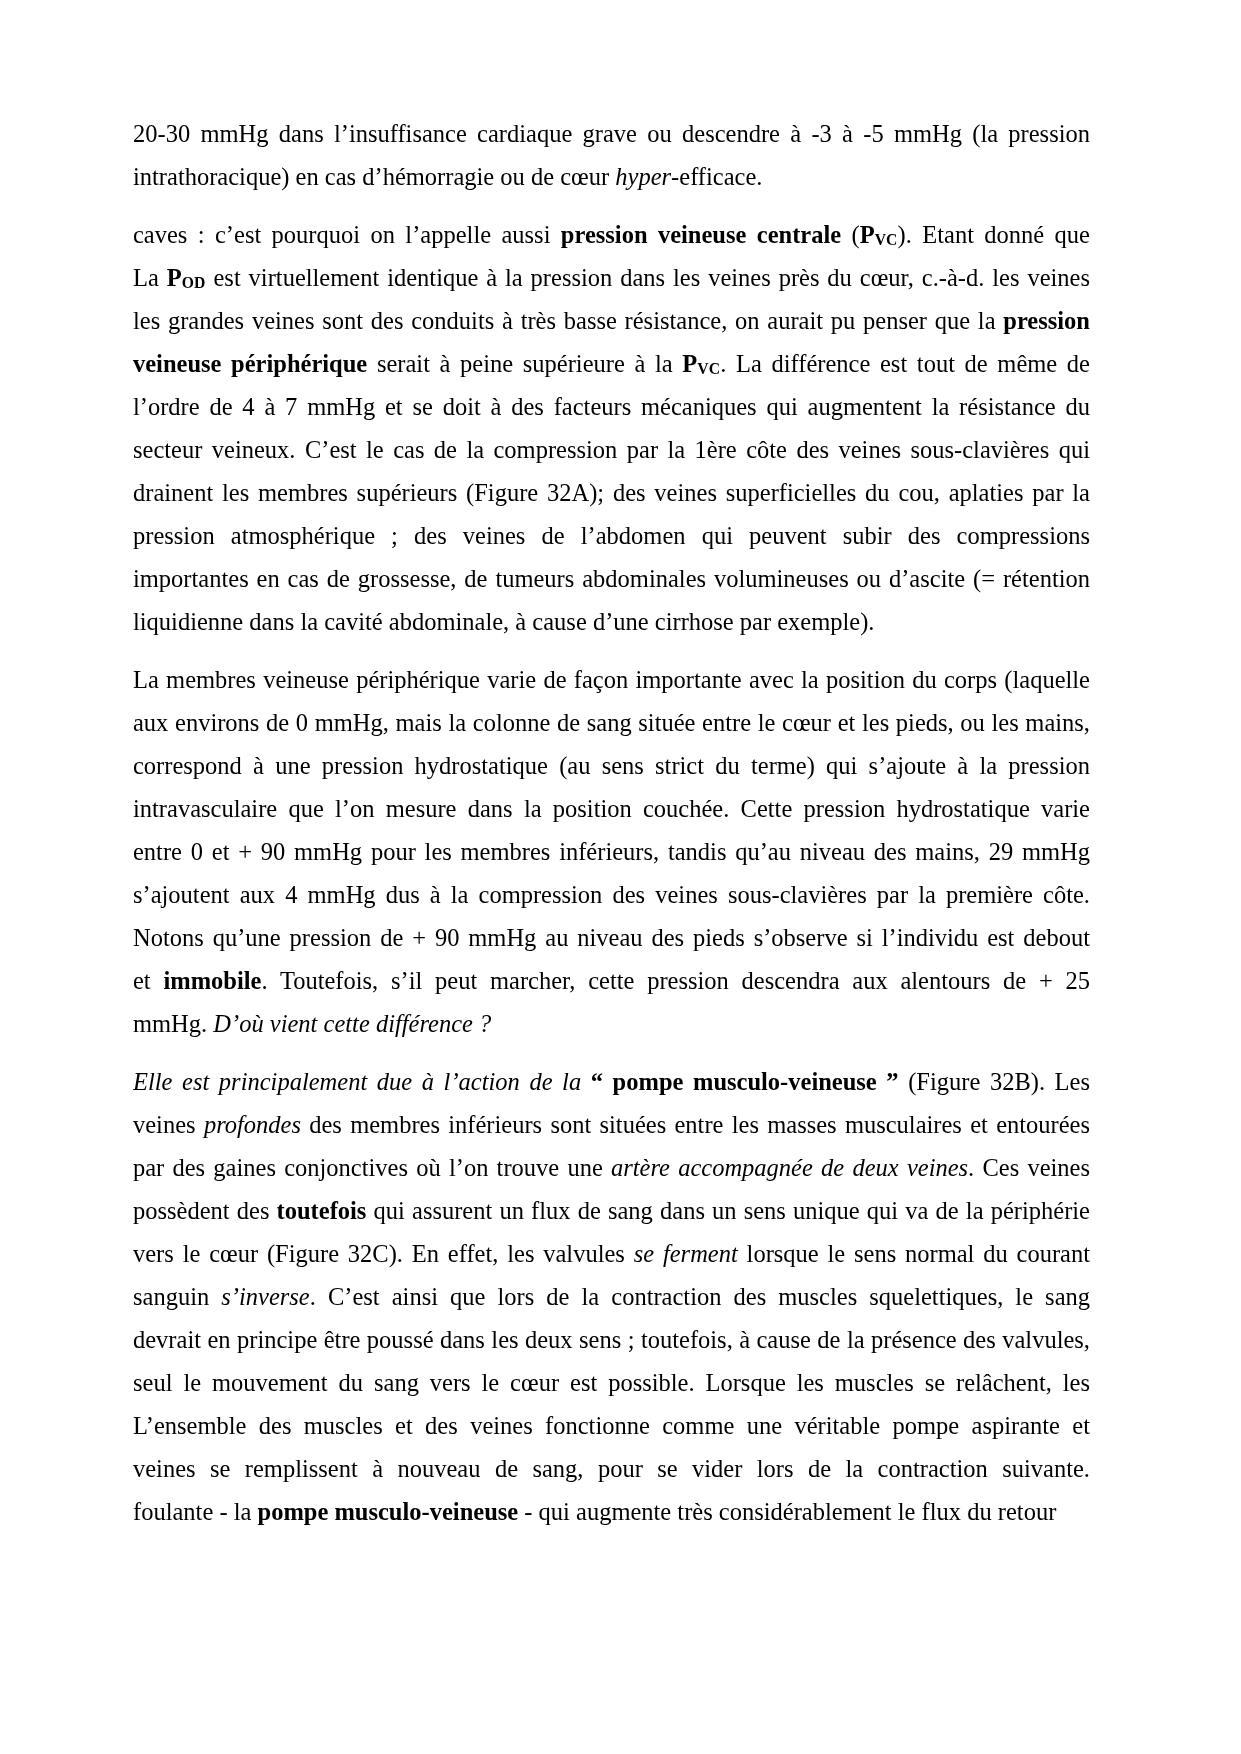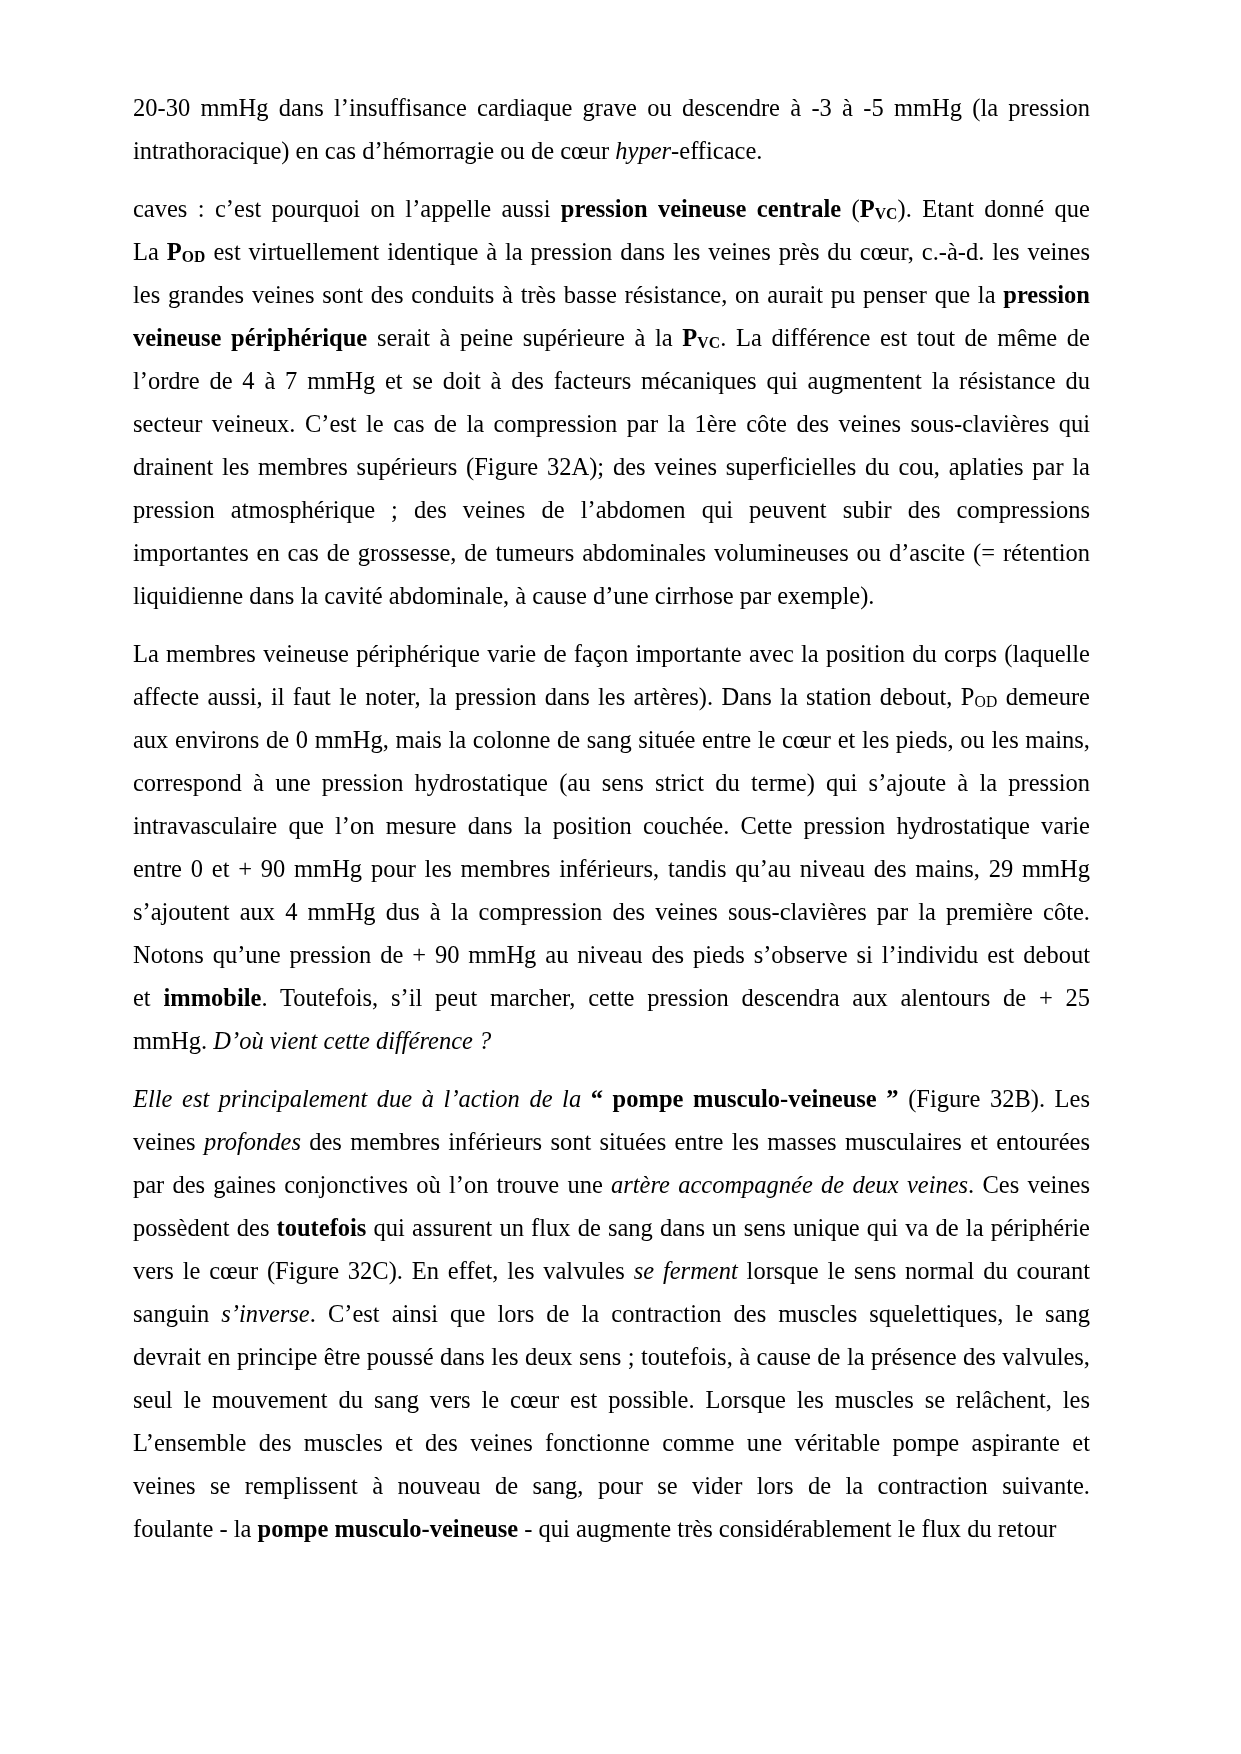--- a/index.html
+++ b/index.html
@@ -7,21 +7,21 @@
   body {
     width: 1241px;
     height: 1754px;
     position: relative;
     font-family: "Liberation Serif", "DejaVu Serif", serif;
   }
   .page {
     width: 1241px;
     height: 1754px;
     background: #ffffff;
-    padding: 86px 151px 0 133px;
+    padding: 112px 151px 0 133px;
     color: #000000;
     font-size: 24.5px;
     line-height: 43px;
   }
   .para { margin-bottom: 15px; }
   .line {
     text-align: justify;
     text-align-last: justify;
     height: 43px;
     overflow: hidden;
@@ -53,21 +53,20 @@
         <div class="line"><span class="b">veineuse périphérique</span><span> serait à peine supérieure à la </span><span class="b">P</span><span class="b sub">VC</span><span>. La différence est tout de même de</span></div>
         <div class="line"><span>l’ordre de 4 à 7 mmHg et se doit à des facteurs mécaniques qui augmentent la résistance du</span></div>
         <div class="line"><span>secteur veineux. C’est le cas de la compression par la 1ère côte des veines sous-clavières qui</span></div>
         <div class="line"><span>drainent les membres supérieurs (Figure 32A); des veines superficielles du cou, aplaties par la</span></div>
         <div class="line"><span>pression atmosphérique ; des veines de l’abdomen qui peuvent subir des compressions</span></div>
         <div class="line"><span>importantes en cas de grossesse, de tumeurs abdominales volumineuses ou d’ascite (= rétention</span></div>
         <div class="line last"><span>liquidienne dans la cavité abdominale, à cause d’une cirrhose par exemple).</span></div>
       </div>
       <div class="para">
         <div class="line"><span>La membres veineuse périphérique varie de façon importante avec la position du corps (laquelle</span></div>
-        <div class="line"><span>affecte aussi, il faut le noter, la pression dans les artères). Dans la station debout, P</span><span class="sub">OD</span><span> demeure</span></div>
         <div class="line"><span>aux environs de 0 mmHg, mais la colonne de sang située entre le cœur et les pieds, ou les mains,</span></div>
         <div class="line"><span>correspond à une pression hydrostatique (au sens strict du terme) qui s’ajoute à la pression</span></div>
         <div class="line"><span>intravasculaire que l’on mesure dans la position couchée. Cette pression hydrostatique varie</span></div>
         <div class="line"><span>entre 0 et + 90 mmHg pour les membres inférieurs, tandis qu’au niveau des mains, 29 mmHg</span></div>
         <div class="line"><span>s’ajoutent aux 4 mmHg dus à la compression des veines sous-clavières par la première côte.</span></div>
         <div class="line"><span>Notons qu’une pression de + 90 mmHg au niveau des pieds s’observe si l’individu est debout</span></div>
         <div class="line"><span>et </span><span class="b">immobile</span><span>. Toutefois, s’il peut marcher, cette pression descendra aux alentours de + 25</span></div>
         <div class="line last"><span>mmHg. </span><span class="i">D’où vient cette différence ?</span></div>
       </div>
       <div class="para">

